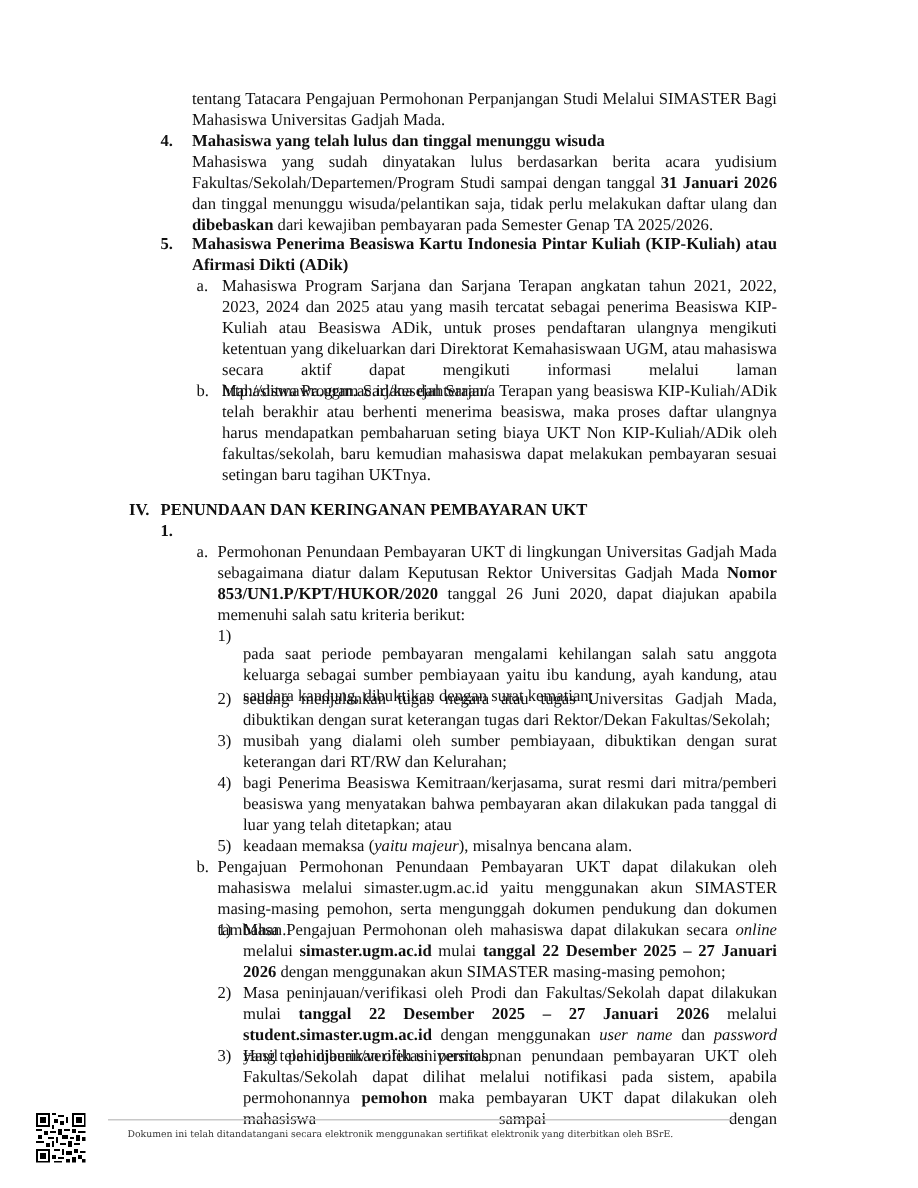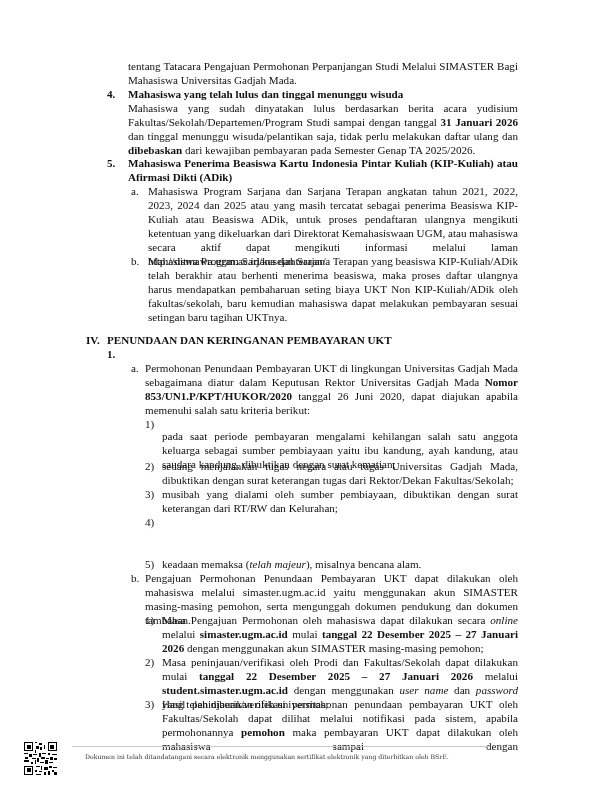--- a/index.html
+++ b/index.html
@@ -51,23 +51,24 @@
   <div class="num" style="left:145px; top:417px;">1)</div>
   <div class="blk" style="left:162px; top:429px; width:356px;">pada saat periode pembayaran mengalami kehilangan salah satu anggota keluarga sebagai sumber pembiayaan yaitu ibu kandung, ayah kandung, atau saudara kandung, dibuktikan dengan surat kematian;</div>
 
   <div class="num" style="left:145px; top:459px;">2)</div>
   <div class="blk" style="left:162px; top:459px; width:356px;">sedang menjalankan tugas negara atau tugas Universitas Gadjah Mada, dibuktikan dengan surat keterangan tugas dari Rektor/Dekan Fakultas/Sekolah;</div>
 
   <div class="num" style="left:145px; top:487px;">3)</div>
   <div class="blk" style="left:162px; top:487px; width:356px;">musibah yang dialami oleh sumber pembiayaan, dibuktikan dengan surat keterangan dari RT/RW dan Kelurahan;</div>
 
   <div class="num" style="left:145px; top:515px;">4)</div>
+  <div class="blk" style="left:162px; top:515px; width:356px;">bagi Penerima Beasiswa Kemitraan/kerjasama, surat resmi dari mitra/pemberi beasiswa yang menyatakan bahwa pembayaran akan dilakukan pada tanggal di luar yang telah ditetapkan; atau</div>
 
   <div class="num" style="left:145px; top:557px;">5)</div>
-  <div class="blk" style="left:162px; top:557px; width:356px;"><span>keadaan memaksa (</span><span class="i">telah majeur</span><span>), misalnya bencana alam.</span></div>
+  <div class="blk" style="left:162px; top:557px; width:356px;"><span>keadaan memaksa (</span><span class="i">yaitu majeur</span><span>), misalnya bencana alam.</span></div>
 
   <div class="num" style="left:131px; top:571px;">b.</div>
   <div class="blk" style="left:145px; top:571px; width:373px;">Pengajuan Permohonan Penundaan Pembayaran UKT dapat dilakukan oleh mahasiswa melalui simaster.ugm.ac.id yaitu menggunakan akun SIMASTER masing-masing pemohon, serta mengunggah dokumen pendukung dan dokumen tambahan.</div>
 
   <div class="num" style="left:145px; top:613px;">1)</div>
   <div class="blk" style="left:162px; top:613px; width:356px;"><span>Masa Pengajuan Permohonan oleh mahasiswa dapat dilakukan secara </span><span class="i">online</span><span> melalui </span><span class="b">simaster.ugm.ac.id</span><span> mulai </span><span class="b">tanggal 22 Desember 2025 – 27 Januari 2026</span><span> dengan menggunakan akun SIMASTER masing-masing pemohon;</span></div>
 
   <div class="num" style="left:145px; top:655px;">2)</div>
   <div class="blk" style="left:162px; top:655px; width:356px;"><span>Masa peninjauan/verifikasi oleh Prodi dan Fakultas/Sekolah dapat dilakukan mulai </span><span class="b">tanggal 22 Desember 2025 – 27 Januari 2026</span><span> melalui </span><span class="b">student.simaster.ugm.ac.id</span><span> dengan menggunakan </span><span class="i">user name</span><span> dan </span><span class="i">password</span><span> yang telah diberikan oleh universitas;</span></div>
 

